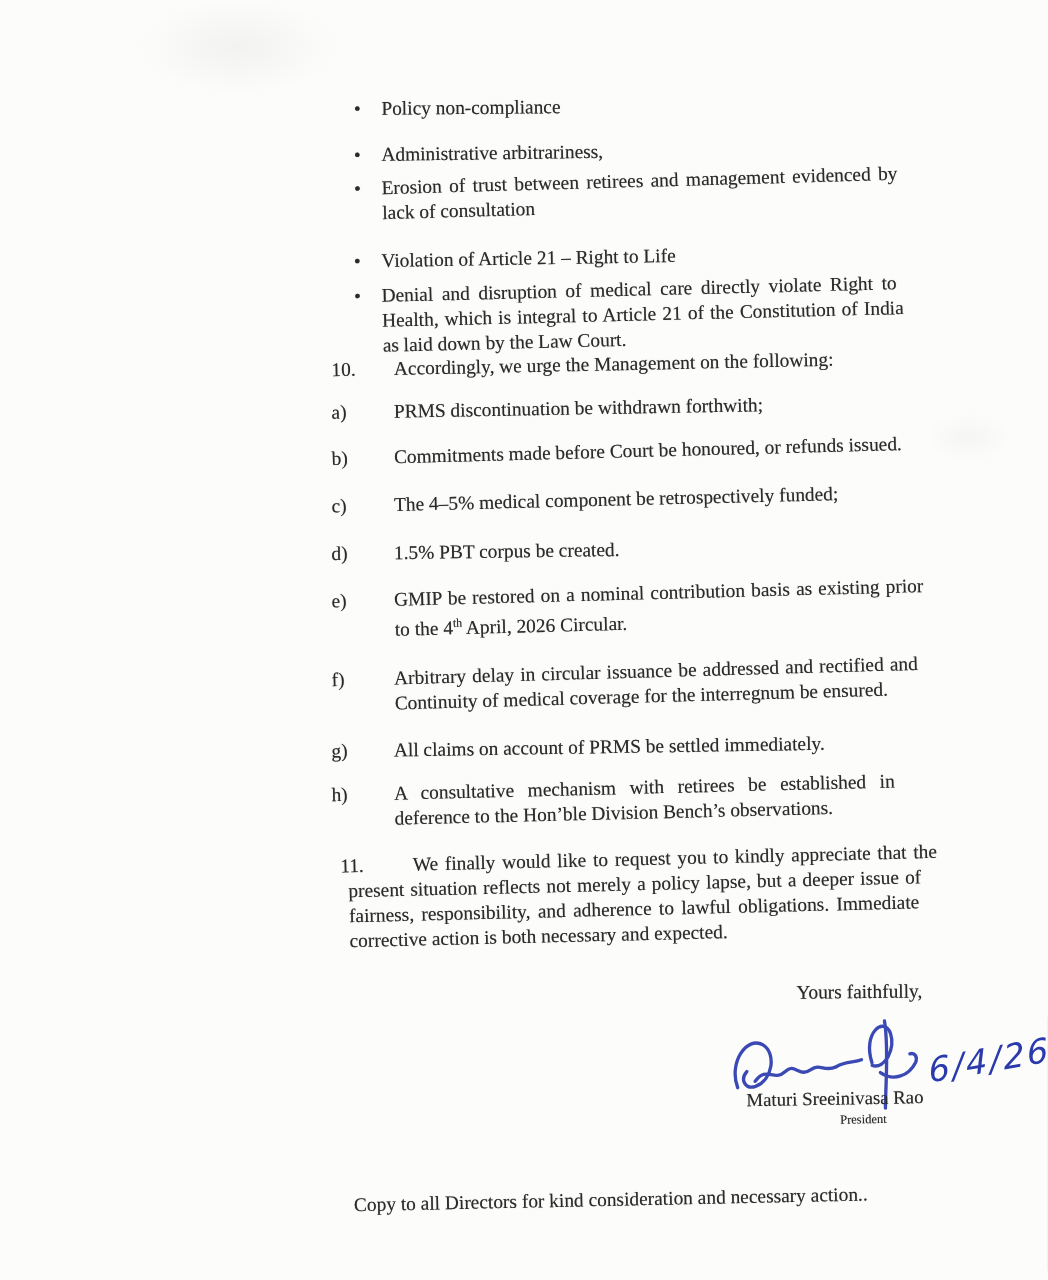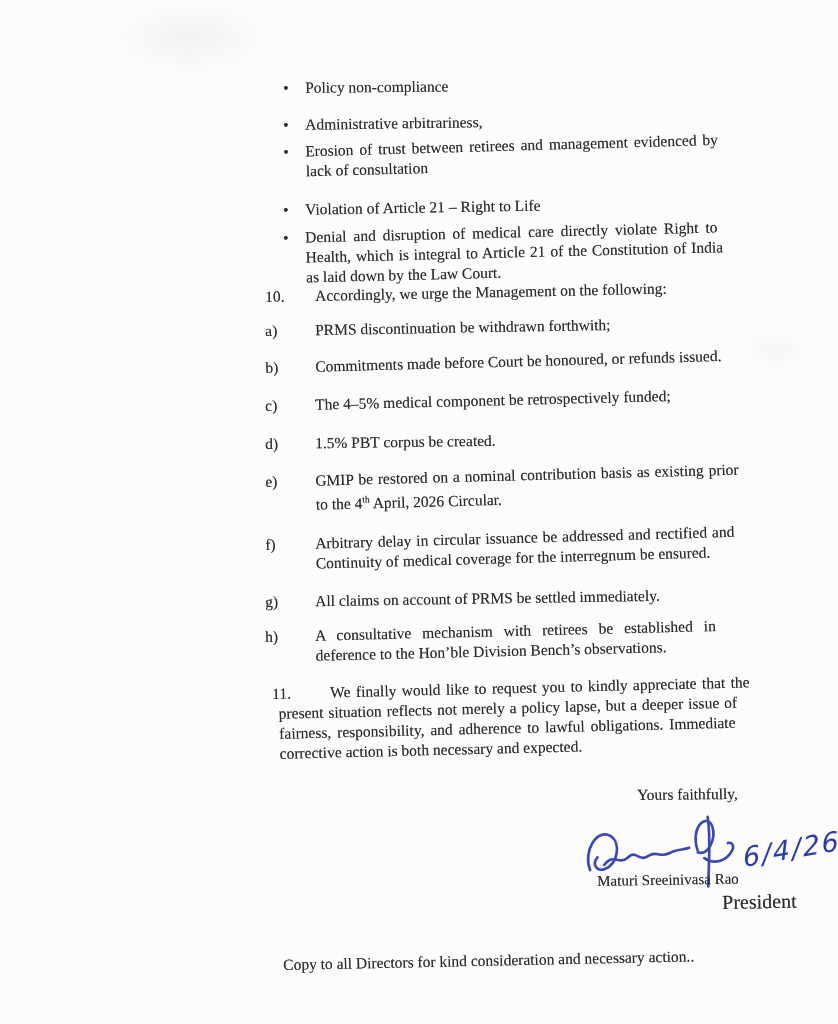--- a/index.html
+++ b/index.html
@@ -127,17 +127,17 @@
       <path d="M 84 39 C 92 35, 98 37, 104 35"></path>
       <path d="M 112 38 C 106 14, 124 2, 128 16 C 131 28, 122 44, 112 40"></path>
       <path d="M 124 6 C 126 26, 122 50, 120 74"></path>
       <path d="M 118 46 C 128 54, 140 50, 146 40 C 148 36, 146 32, 142 33"></path>
     </g>
   </svg>
 
   <div class="sig-date">6/4/26</div>
 
   <div class="line t" style="left:597px;top:873px;font-size:15px;transform:rotate(-1deg);">Maturi Sreeinivasa Rao</div>
-  <div class="line t" style="left:722px;top:891px;font-size:20px;transform:rotate(-1deg);">President</div>
+  <div class="line t" style="left:672px;top:891px;font-size:10px;transform:rotate(-1deg);">President</div>
 
   <div class="line t" style="left:283px;top:956px;transform:rotate(-1.2deg);">Copy to all Directors for kind consideration and necessary action..</div>
 
 </div>
 
 </body></html>

